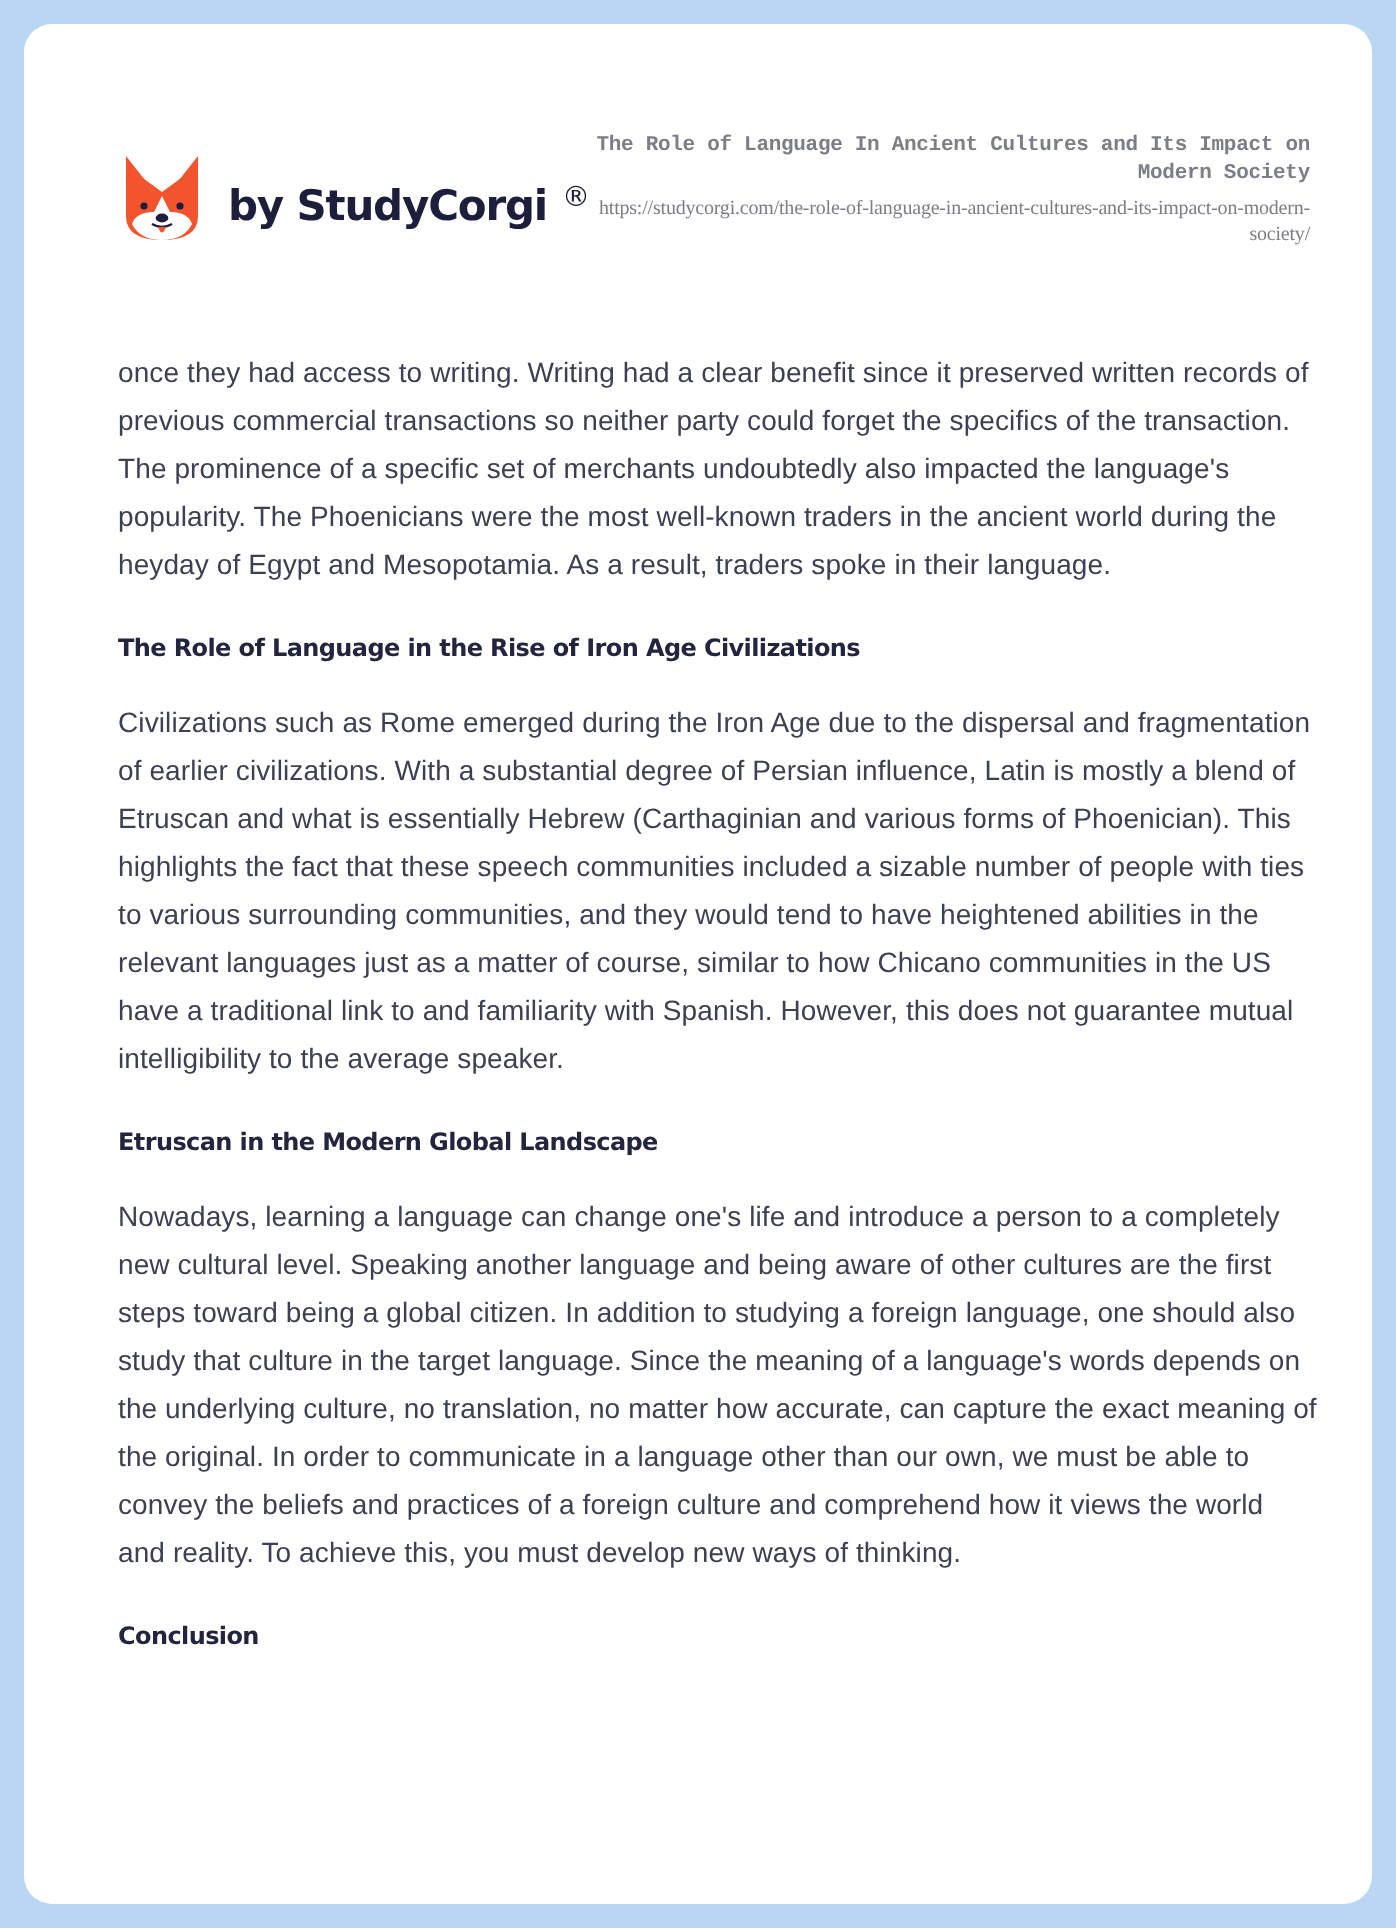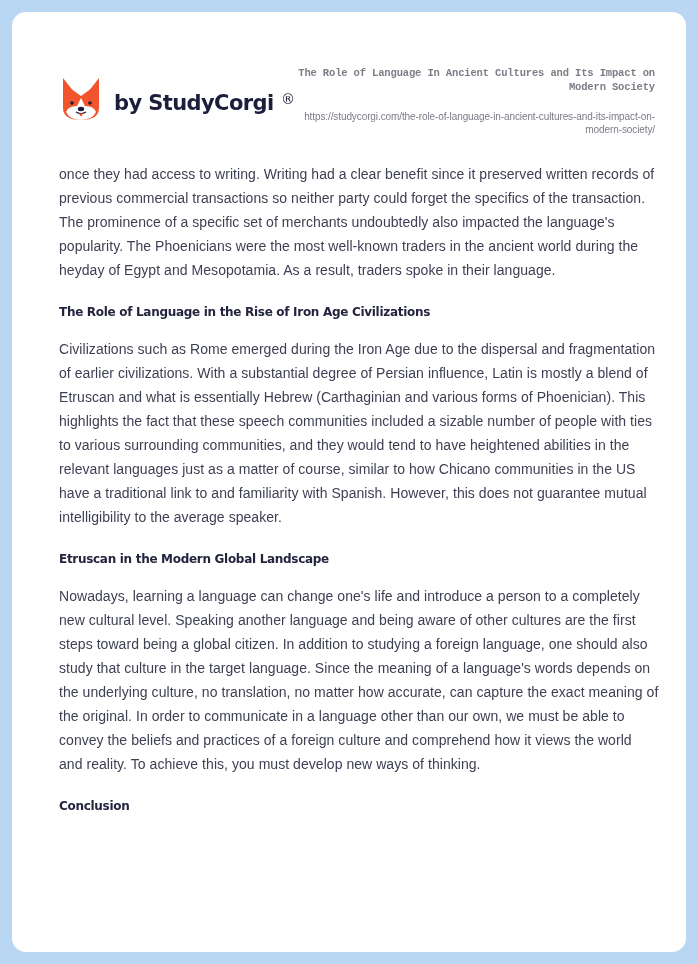--- a/index.html
+++ b/index.html
@@ -65,31 +65,31 @@
     }
     .meta-title {
       font-family: Liberation Mono, monospace;
       font-weight: bold;
       font-size: 10.5px;
       line-height: 14px;
       color: #7b7d87;
       letter-spacing: -0.15px;
     }
     .meta-url {
-      margin-top: 16px;
-      font-family: Liberation Sans, sans-serif;
+      margin-top: 4px;
+      font-family: Liberation Serif, serif;
       font-size: 10px;
       line-height: 13px;
       color: #7b7d87;
       letter-spacing: -0.1px;
     }
     .content {
       position: absolute;
       left: 47px;
-      top: 150px;
+      top: 162px;
       width: 600px;
       font-family: "Liberation Sans", sans-serif;
       color: #3b3d50;
     }
     .para {
       font-size: 14px;
       line-height: 24px;
       color: #3d3f52;
       letter-spacing: 0.05px;
     }

